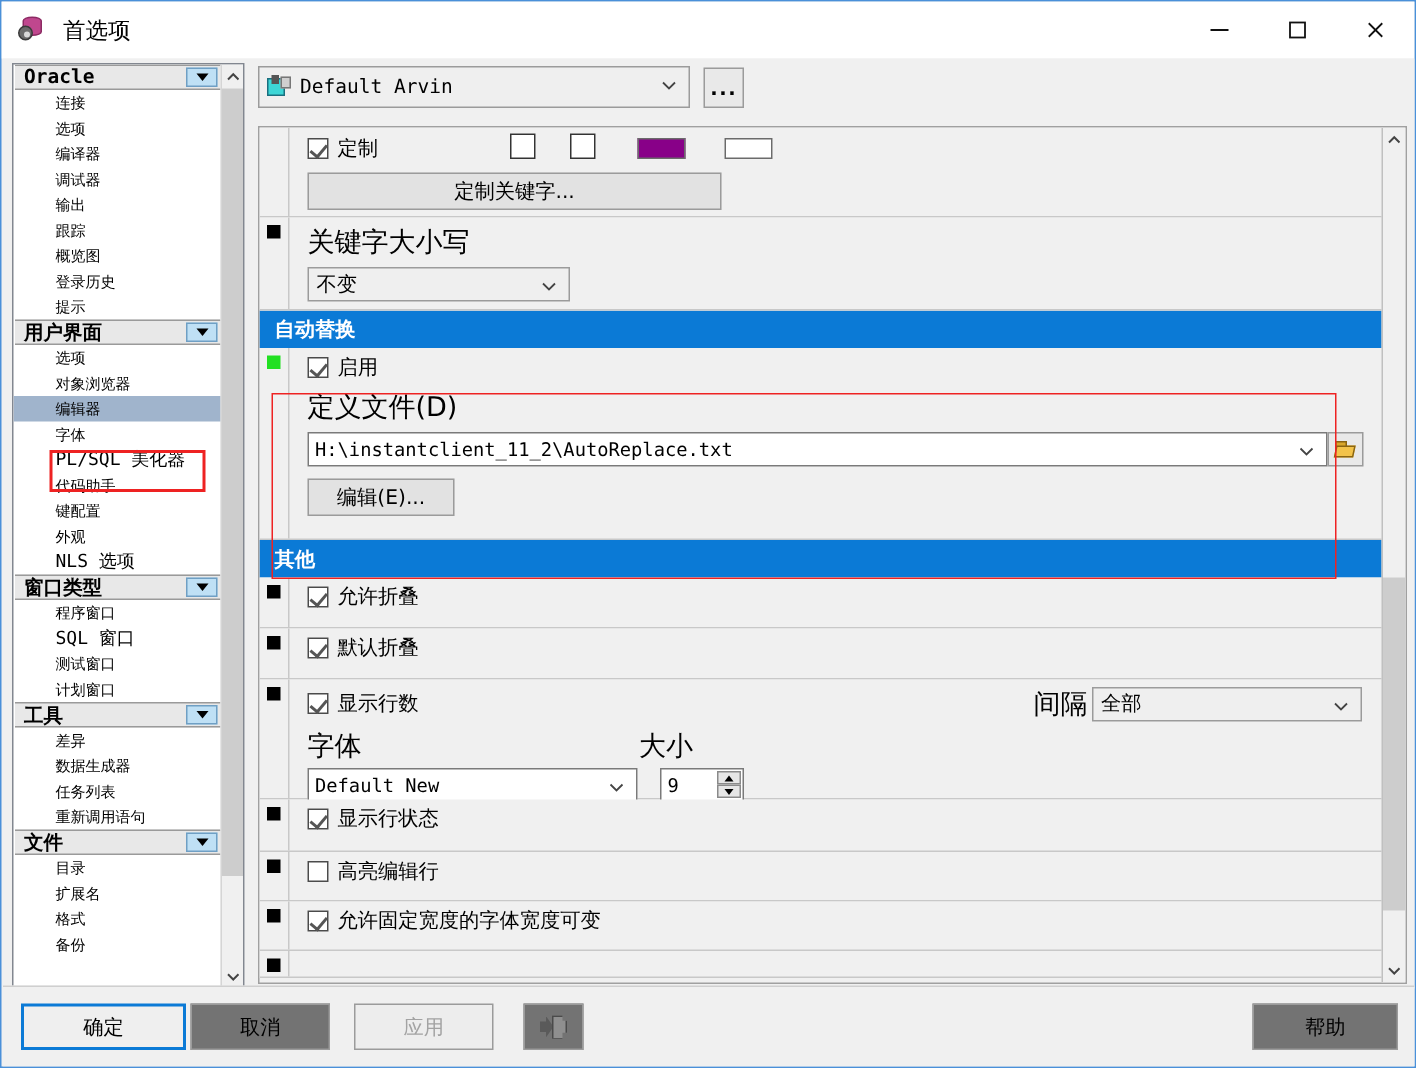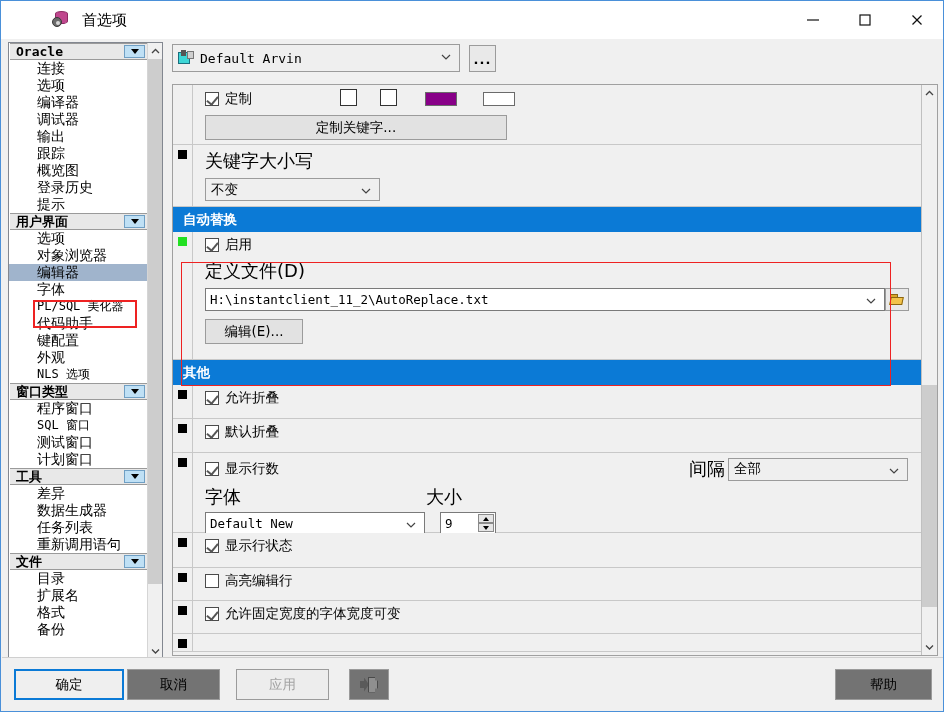--- a/index.html
+++ b/index.html
@@ -16,21 +16,21 @@
     position: absolute; left:0; top:0;
     width: 944px; height: 712px;
     background: #f0f0f0;
     border: 1px solid #4a90d9;
     overflow: hidden;
   }
   
   .titlebar {
     position: absolute; left:0; top:0; width:942px; height:38px;
     background:#ffffff;
-    display:flex; align-items:center;padding-left:40px;
+    display:flex; align-items:center;
   }
   .titlebar .tb-icon {
     margin-left:11px; width:20px; height:20px; position:relative;
   }
   .db-icon {
     position:relative; width:18px; height:18px;
   }
   .db-icon .cyl {
     position:absolute; left:3px; top:1px; width:13px; height:13px;
     background:#c0478e;
@@ -84,21 +84,21 @@
     background:#bfe0f5; border:1px solid #6f9fc4;
     display:flex; align-items:center; justify-content:center;
   }
   .grp .garrow i {
     display:block; width:0;height:0;
     border-left:4px solid transparent; border-right:4px solid transparent;
     border-top:5px solid #000;
   }
   .leaf {
     height:17px; padding-left:28px; display:flex; align-items:center;
-    font-size:14px; white-space:nowrap;
+    font-size:10px; white-space:nowrap;
     font-family:Liberation Serif, serif;
   }
   .leaf.mono {
     font-family:"DejaVu Sans Mono","Liberation Mono",monospace; font-size:12px;
   }
   .leaf.sel { background:#a0b4cc; }
   .tree-sb {
     position:absolute; right:0; top:0; width:15px; height:616px;
     background:#f0f0f0; border-left:1px solid #d5d5d5;
   }
@@ -439,21 +439,21 @@
                 </div>
                 <span class="cb-empty" style="margin-left:88px;">
                   <span class="box" style="display:inline-block;width:17px;height:17px;border:1px solid #333;background:#fff;"></span>
                 </span>
                 <span class="cb-empty" style="margin-left:23px;">
                   <span class="box" style="display:inline-block;width:17px;height:17px;border:1px solid #333;background:#fff;"></span>
                 </span>
                 <span class="swatch" id="sw1" style="margin-left: 28px; background: rgb(136, 0, 136);"></span>
                 <span class="swatch" id="sw2" style="margin-left: 26px; background: rgb(255, 255, 255);"></span>
               </div>
-              <div class="btn-wide" style="margin-top:6px;width:302px;">定制关键字...</div>
+              <div class="btn-wide" style="margin-top:6px;width:276px;">定制关键字...</div>
             </div>
           </div>
 
           <div class="row" style="height:62px;">
             <div class="marker-col">
               <span class="marker"></span>
             </div>
             <div class="rbody">
               <div class="plainlabel">关键字大小写</div>
               <div class="sel-combo" style="margin-top:5px;width:175px;">

